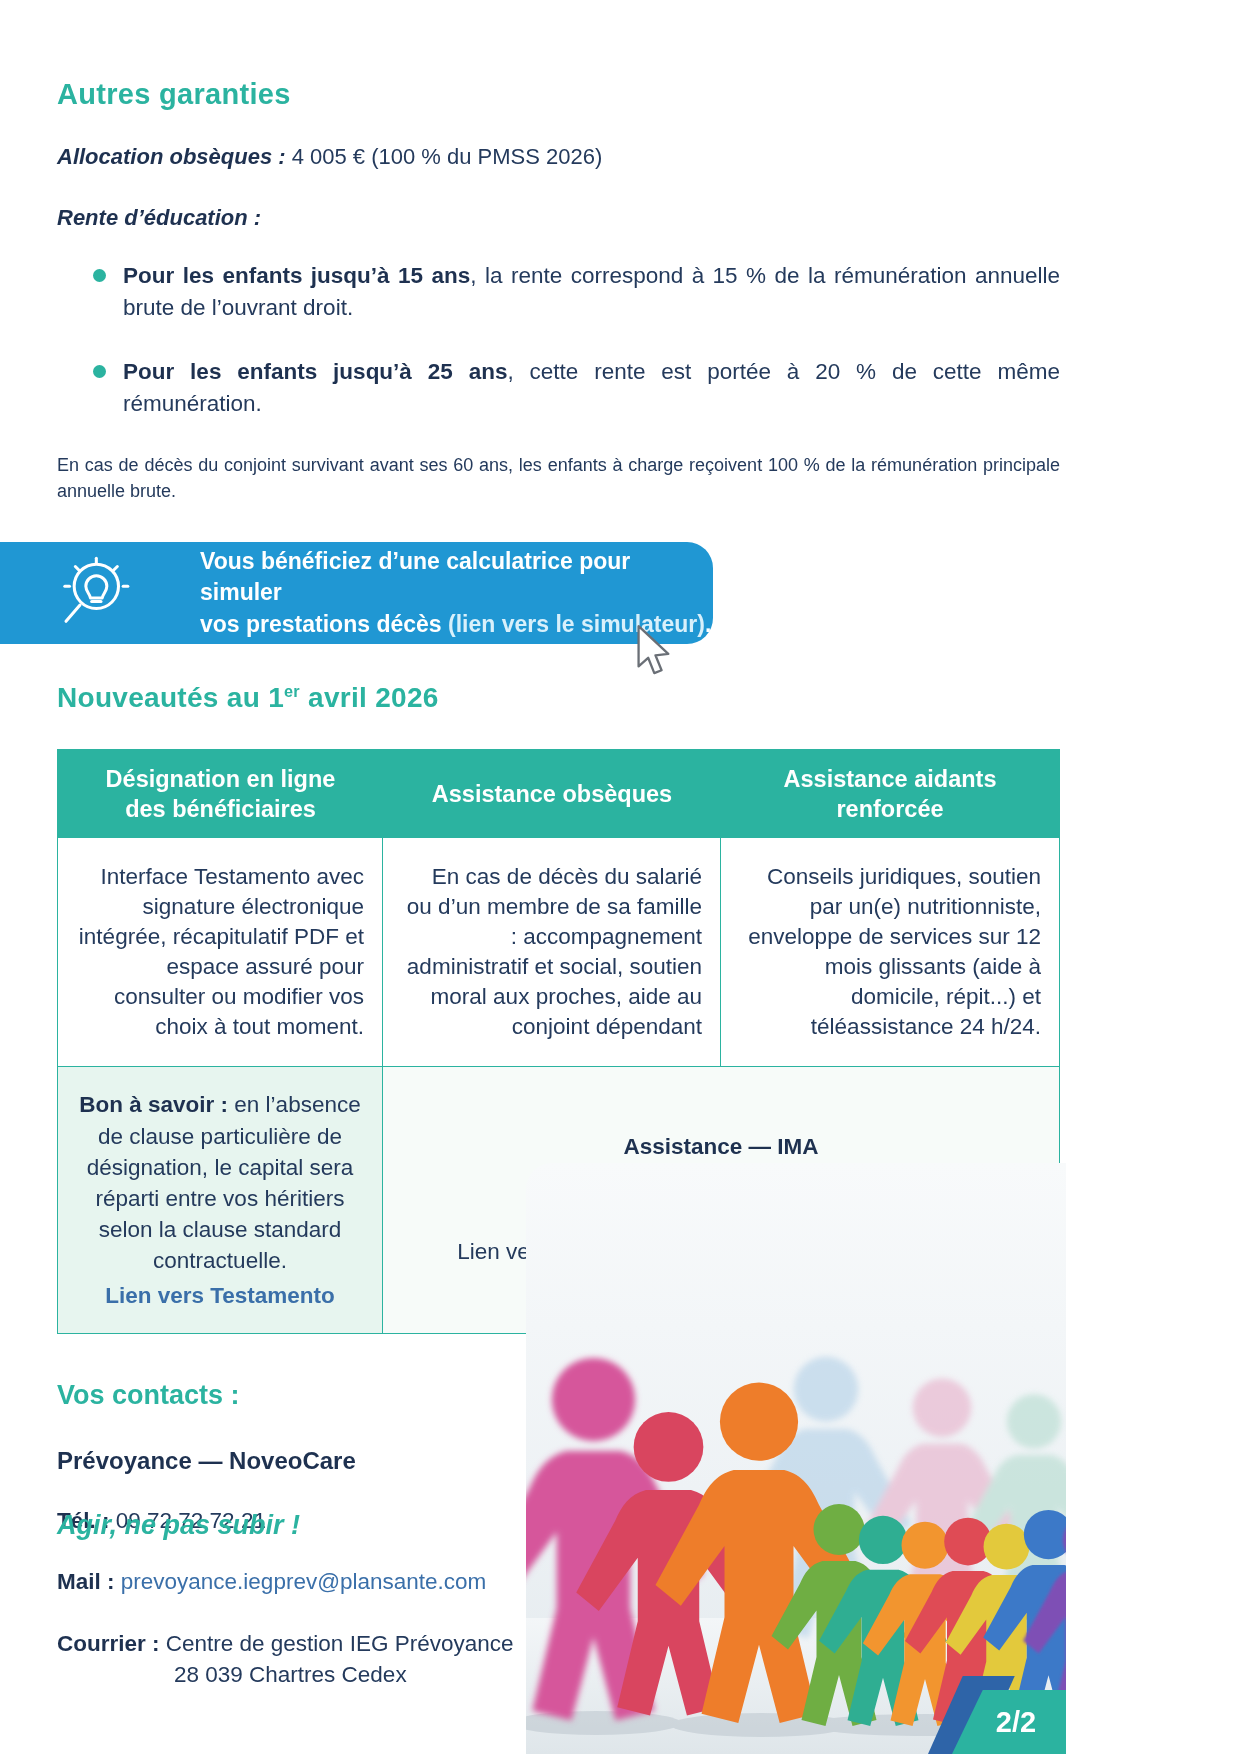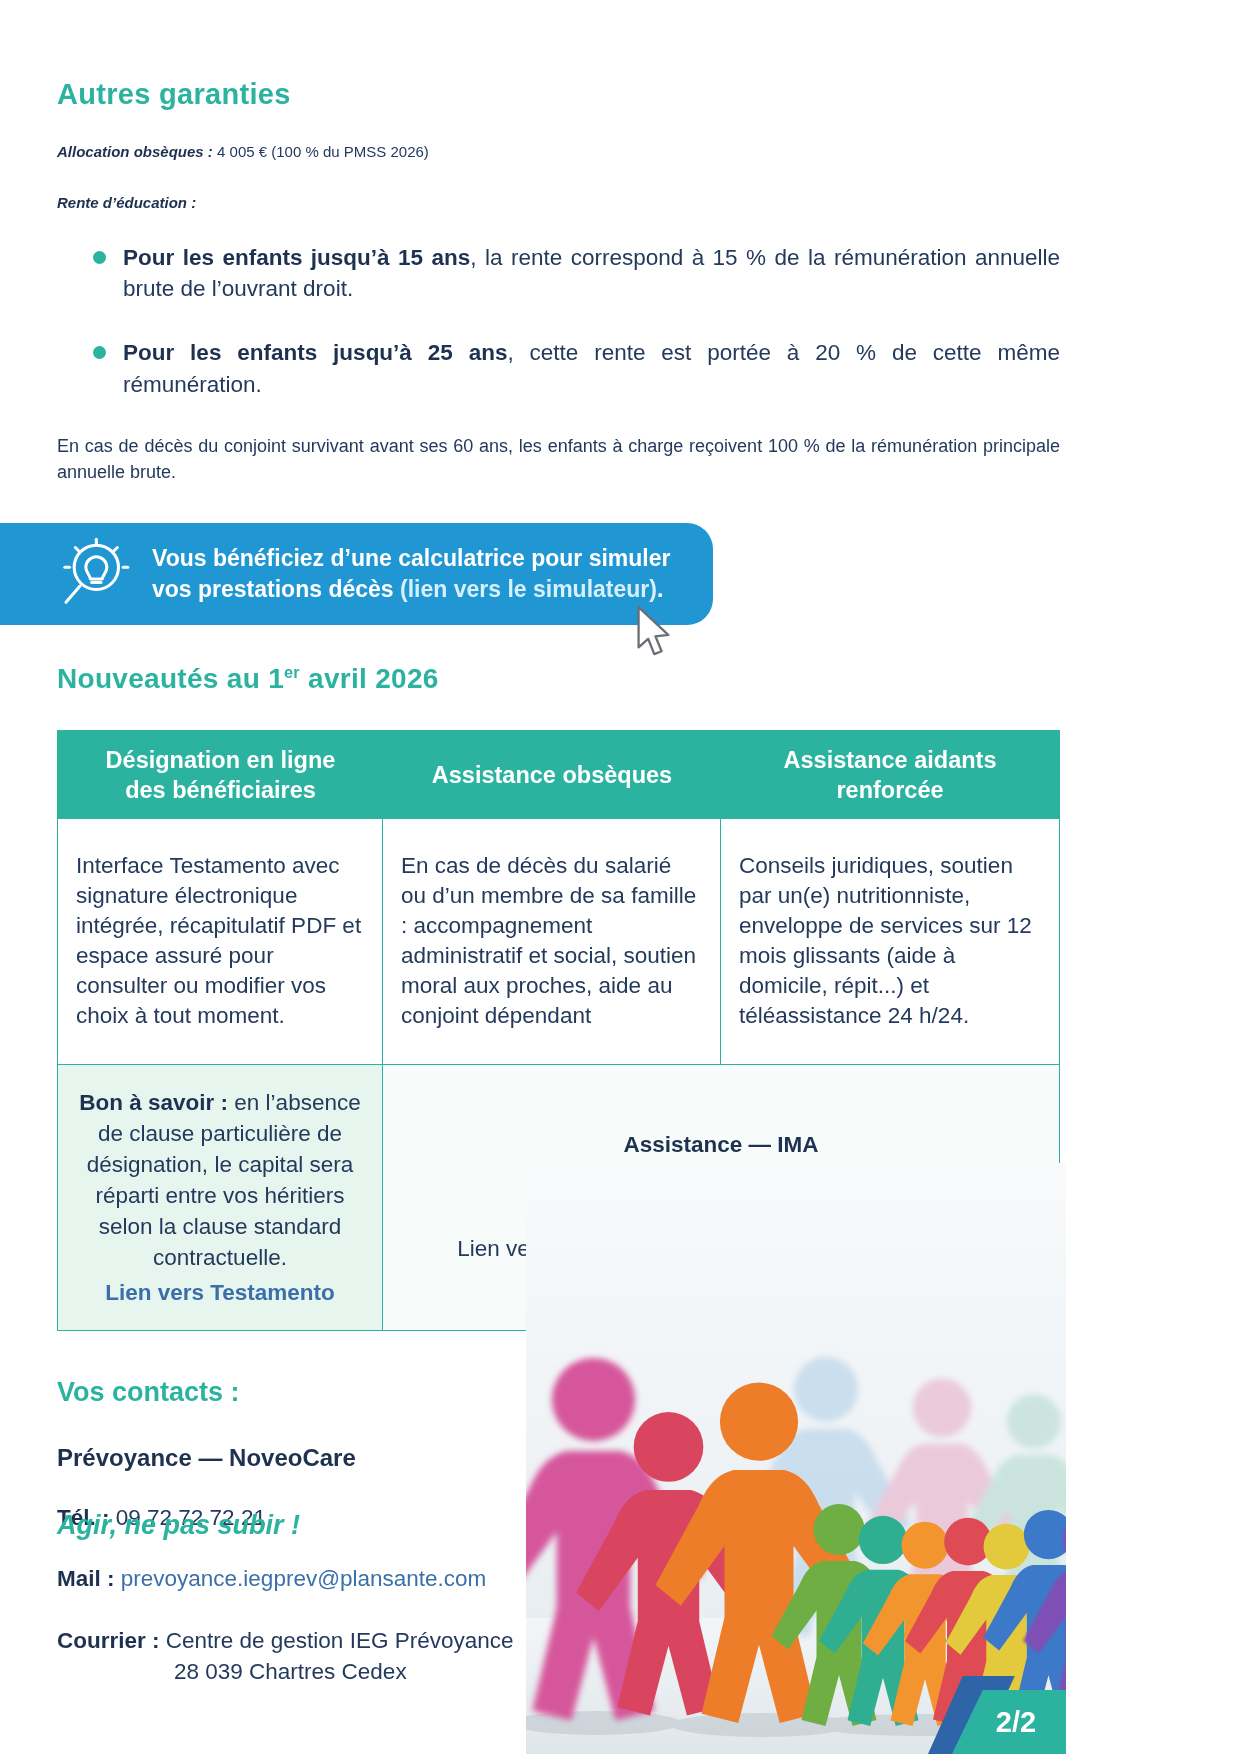--- a/index.html
+++ b/index.html
@@ -11,52 +11,52 @@
     font-family: "Liberation Sans", "DejaVu Sans", sans-serif;
     color: #243A5C;
     overflow: hidden;
   }
   .content { position: absolute; left: 57px; top: 0; width: 1003px; }
 
   .section-title { margin-top: 78px; font-size: 29px; font-weight: bold; color: #2BB3A0; letter-spacing: .3px; }
   .section-title2 { margin-top: 38px; font-size: 28px; font-weight: bold; color: #2BB3A0; letter-spacing: .3px; }
   .section-title2 sup { font-size: 58%; }
 
-  .lead { margin-top: 31px; font-size: 15px; line-height: 1.35; }
+  .lead { margin-top: 31px; font-size: 22px; line-height: 1.35; }
   .lbl-bi { font-weight: bold; font-style: italic; color: #1E3150; }
 
   .bullets { list-style: none; margin-top: 28px; }
   .bullets li { position: relative; padding-left: 66px; margin-bottom: 32px; font-size: 22.5px; line-height: 1.42; text-align: justify; }
   .bullets li::before { content: ""; position: absolute; left: 36px; top: 9px; width: 13px; height: 13px; border-radius: 50%; background: #2BB3A0; }
   .bb { font-weight: bold; color: #1E3150; }
 
   .para { margin-top: 24px; font-size: 18px; line-height: 1.45; text-align: justify; }
 
   .callout {
     position: relative; margin: 38px 0 0 -57px;
     width: 713px; height: 102px;
     background: #2097D3; color: #ffffff;
     border-radius: 0 26px 26px 0;
-    display: flex; align-items: center;
+    display: flex; align-items: center; gap: 48px;
   }
   .callout .bulb { flex: 0 0 84px; margin-left: 52px; }
   .callout .ctext { font-size: 23px; font-weight: bold; line-height: 1.38; margin-left: 16px; }
   .clink { color: #D8F0FB; text-decoration: none; cursor: pointer; }
   .cursor-wrap { position: absolute; right: 38px; bottom: -38px; width: 46px; height: 58px; }
 
   .ntable { margin-top: 34px; border: 1px solid #2BB3A0; }
   .thead { display: grid; grid-template-columns: 1fr 1.04fr 1.04fr; gap: 0; background: #ffffff; }
   .th {
     background: #2BB3A0; color: #fff; font-weight: bold; font-size: 23.5px;
     line-height: 1.28; text-align: center;
     display: flex; align-items: center; justify-content: center;
     min-height: 88px; padding: 12px 34px;
   }
   .trow1 { display: grid; grid-template-columns: 1fr 1.04fr 1.04fr; }
-  .trow1 .td { padding: 32px 18px; font-size: 22.5px; line-height: 1.34; text-align: left; border-right: 1px solid #2BB3A0; }
+  .trow1 .td { padding: 24px 18px; font-size: 22.5px; line-height: 1.34; text-align: right; border-right: 1px solid #2BB3A0; }
   .trow1 .td:last-child { border-right: none; }
   .trow2 { display: grid; grid-template-columns: 1fr 2.08fr; border-top: 1px solid #2BB3A0; }
   .td-mint { background: #E7F5EF; padding: 22px 16px; font-size: 22.5px; line-height: 1.38; text-align: center; border-right: 1px solid #2BB3A0; }
   .td-ima { background: #F7FBF9; display: flex; flex-direction: column; align-items: center; justify-content: center; font-size: 22.5px; line-height: 1.55; text-align: center; padding: 18px; }
   .ima-title { font-weight: bold; color: #1E3150; }
   .blue-link { color: #3A6FA9; font-weight: bold; text-decoration: none; cursor: pointer; }
   .mint-link { display: block; margin-top: 4px; }
 
   .contacts { width: 480px; }
   .contacts-title { margin-top: 46px; font-size: 27px; font-weight: bold; color: #2BB3A0; }

